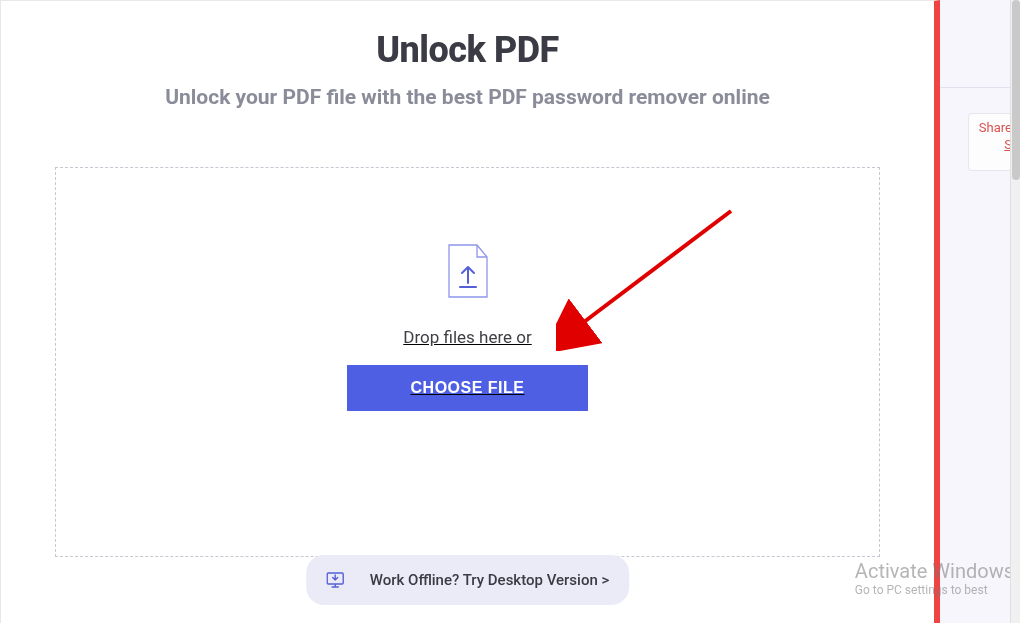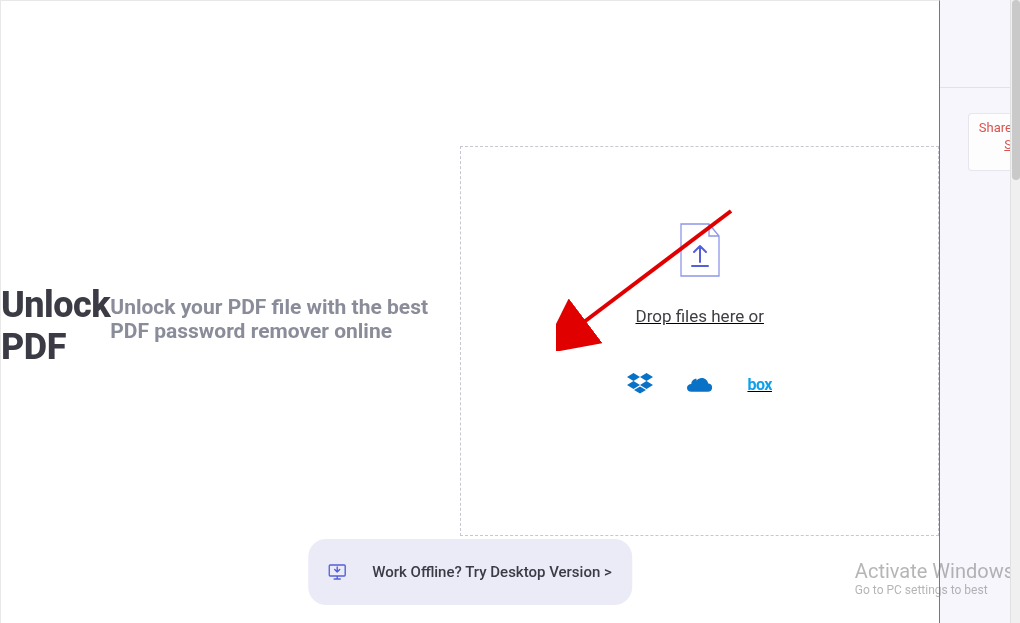--- a/index.html
+++ b/index.html
@@ -10,23 +10,23 @@
       height: 623px;
       overflow: hidden;
       position: relative;
     }
     .main-area {
       width: 940px;
       height: 623px;
       background: #ffffff;
       border-top: 1px solid #e8e8e8;
       border-left: 1px solid #e8e8e8;
-      border-right: 1px solid #ef4444;
-      display: flex;
-      flex-direction: row;
+      border-right: 6px solid #ef4444;
+      display: flex;
+      flex-direction: column;
       align-items: center;
       position: relative;
     }
     .page-title {
       margin-top: 28px;
       font-size: 36px;
       font-weight: 800;
       color: #3b3b45;
       letter-spacing: -0.5px;
     }
@@ -96,21 +96,21 @@
       letter-spacing: -0.5px;
       cursor: pointer;
     }
     .desktop-pill {
       position: absolute;
       bottom: 18px;
       left: 50%;
       transform: translateX(-50%);
       background: #eaebf6;
       border-radius: 18px;
-      padding: 24px 20px;
+      padding: 16px 20px;
       display: flex;
       align-items: center;
       gap: 26px;
       cursor: pointer;
     }
     .desktop-pill-text {
       font-size: 15px;
       color: #3b3b45;
       font-weight: 500;
     }
@@ -204,34 +204,22 @@
       <svg viewBox="0 0 46 58">
         <path d="M4 2 L32 2 L42 14 L42 54 L4 54 Z" fill="none" stroke="#8f96e8" stroke-width="1.3"></path>
         <path d="M32 2 L32 14 L42 14" fill="none" stroke="#8f96e8" stroke-width="1.3"></path>
         <path d="M23 40 L23 24 M23 24 L17 30 M23 24 L29 30" fill="none" stroke="#5560d8" stroke-width="2" stroke-linecap="round" stroke-linejoin="round"></path>
         <line x1="15" y1="44" x2="31" y2="44" stroke="#5560d8" stroke-width="2" stroke-linecap="round"></line>
       </svg>
     </div>
 
     <div class="drop-text">Drop files here or</div>
 
-
-    <div class="cloud-row">
-      <div class="cloud-icon">
-        <svg width="26" height="24" viewBox="0 0 26 24">
-          <path d="M6.5 1 L13 5 L6.5 9 L0 5 Z M19.5 1 L26 5 L19.5 9 L13 5 Z M6.5 9 L13 13 L6.5 17 L0 13 Z M19.5 9 L26 13 L19.5 17 L13 13 Z M13 14.5 L19 18 L13 21.5 L7 18 Z" fill="#0a72c6"></path>
-        </svg>
-      </div>
-      <div class="cloud-icon">
-        <svg width="30" height="20" viewBox="0 0 30 20">
-          <path d="M11 4 C7 4 5 7 5 10 C2 10 0 12 0 14.5 C0 17 2 19 5 19 L24 19 C27 19 29 17 29 14 C29 11 27 9.5 24.5 9.5 C24 6 21 3 17 3 C14.5 3 12.5 4 11 6 Z" fill="#0a72c6"></path>
-        </svg>
-      </div>
-      <div class="box-text">box</div>
-    </div>
+    <button class="choose-file-btn">CHOOSE FILE</button>
+
 
   </div>
 
   <div class="desktop-pill">
     <span class="monitor-icon">
       <svg width="18" height="16" viewBox="0 0 18 16">
         <rect x="1" y="1" width="16" height="11" rx="1" fill="none" stroke="#5560d8" stroke-width="1.4"></rect>
         <line x1="6" y1="15" x2="12" y2="15" stroke="#5560d8" stroke-width="1.6" stroke-linecap="round"></line>
         <line x1="9" y1="12" x2="9" y2="15" stroke="#5560d8" stroke-width="1.4"></line>
         <path d="M9 3 L9 8 M9 8 L6.5 5.5 M9 8 L11.5 5.5" fill="none" stroke="#5560d8" stroke-width="1.4" stroke-linecap="round" stroke-linejoin="round"></path>

